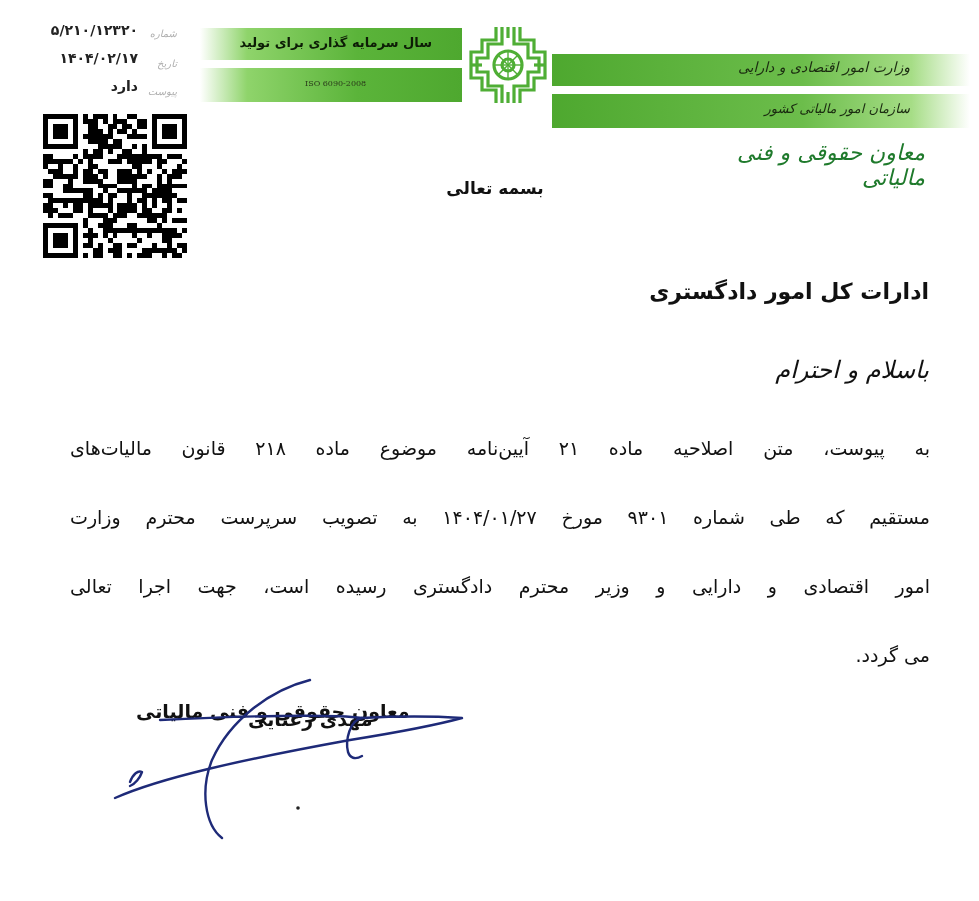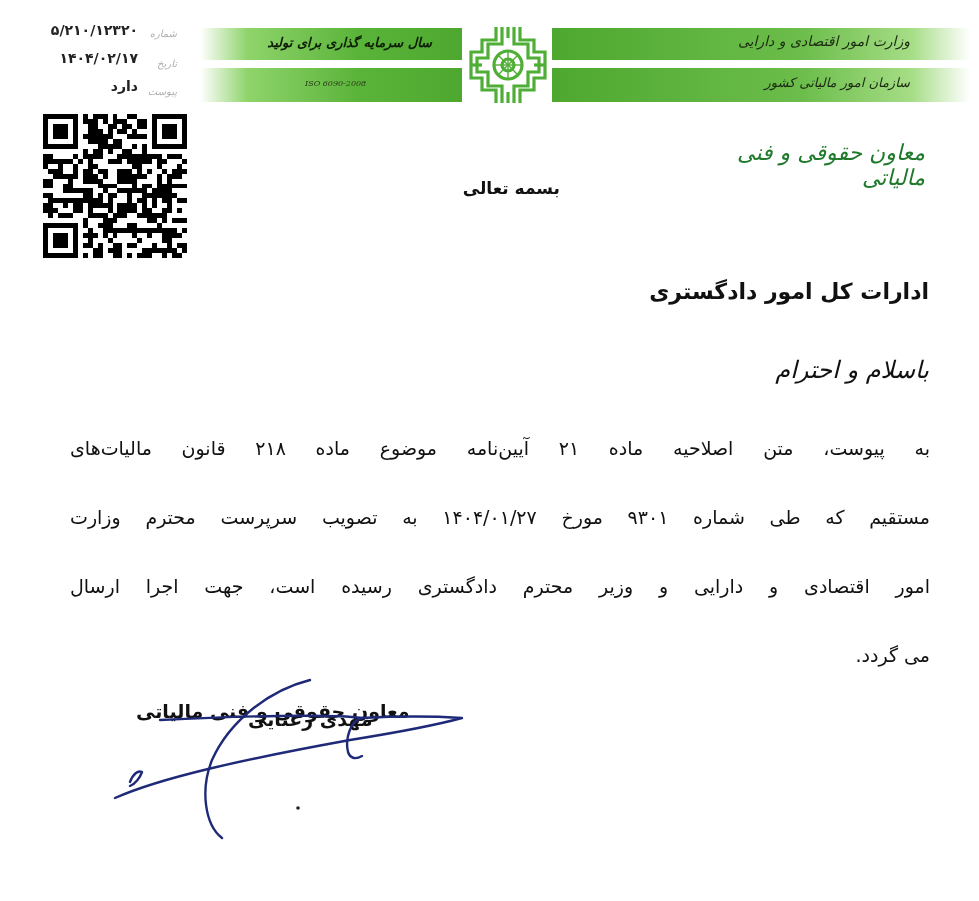--- a/index.html
+++ b/index.html
@@ -8,33 +8,33 @@
 
   
   .meta-row { position: absolute; left: 30px; width: 160px; height: 22px; }
   .meta-value { position: absolute; right: 52px; font-family: "DejaVu Sans", sans-serif;
                 font-weight: bold; font-size: 14px; color: #222; direction: rtl; white-space: nowrap; }
   .meta-label { position: absolute; right: 13px; font-family: "DejaVu Serif", serif; font-style: italic;
                 font-size: 10px; color: #b0b0b0; direction: rtl; }
 
   
   .bar { position: absolute; height: 32px; }
-  .bar-left { background: linear-gradient(to right, rgba(120,200,90,0) 0%, #8fd46b 18%, #5bb43a 60%, #4ea82f 100%); font-style: italic; }
-  .bar-right { background: linear-gradient(to left, rgba(140,210,110,0) 0%, #a6dd86 14%, #6cbd4b 40%, #4ea82f 100%); }
+  .bar-left { background: linear-gradient(to right, rgba(120,200,90,0) 0%, #8fd46b 18%, #5bb43a 60%, #4ea82f 100%); }
+  .bar-right { background: linear-gradient(to left, rgba(140,210,110,0) 0%, #a6dd86 14%, #6cbd4b 40%, #4ea82f 100%); margin-top: 26px; }
   .bar-text { position: absolute; direction: rtl; white-space: nowrap; }
 
   .logo { position: absolute; left: 468px; top: 24px; width: 80px; height: 82px; }
 
   .header-sub { position: absolute; left: 700px; top: 140px; width: 225px; text-align: right;
                 direction: rtl; font-family: "DejaVu Serif", serif; font-style: italic;
                 font-size: 22px; color: #1f7a2c; }
 
   .qr { position: absolute; left: 34px; top: 114px; width: 162px; height: 144px; }
 
-  .besm { position: absolute; left: 430px; top: 178px; width: 130px; text-align: right;
+  .besm { position: absolute; left: 430px; top: 178px; width: 130px; text-align: center;
           font-weight: bold; font-size: 17px; direction: rtl; }
 
   .recipient { position: absolute; right: 50px; top: 279px; font-weight: bold; font-size: 22px;
                direction: rtl; white-space: nowrap; }
 
   .greeting { position: absolute; right: 50px; top: 356px; font-family: "DejaVu Serif", serif;
               font-style: italic; font-size: 24px; direction: rtl; white-space: nowrap; }
 
   .body-para { position: absolute; left: 62px; width: 868px; top: 414px; direction: rtl;
                text-align: justify; font-family: "DejaVu Sans", sans-serif; font-size: 19px;
@@ -477,21 +477,21 @@
     <rect x="2" y="24" width="3" height="3" fill="#000"></rect>
   </svg>
 
 <div class="besm">بسمه تعالی</div>
 <div class="recipient">ادارات کل امور دادگستری</div>
 <div class="greeting">باسلام و احترام</div>
 
 <div class="body-para">
   <span class="body-line">به پیوست، متن اصلاحیه ماده ۲۱ آیین‌نامه موضوع ماده ۲۱۸ قانون مالیات‌های</span>
   <span class="body-line">مستقیم که طی شماره ۹۳۰۱ مورخ ۱۴۰۴/۰۱/۲۷ به تصویب سرپرست محترم وزارت</span>
-  <span class="body-line">امور اقتصادی و دارایی و وزیر محترم دادگستری رسیده است، جهت اجرا ارسال</span>
+  <span class="body-line">امور اقتصادی و دارایی و وزیر محترم دادگستری رسیده است، جهت اجرا تعالی</span>
   <span class="body-line last">می گردد.</span>
 </div>
 
 <div class="sig-name">مهدی رعنایی</div>
 <div class="sig-title">معاون حقوقی و فنی مالیاتی</div>
 
 <svg class="signature" viewBox="0 0 400 190">
   <g fill="none" stroke="#1e2a78" stroke-width="2.4" stroke-linecap="round" stroke-linejoin="round">
     <path d="M15 138 C60 118, 140 100, 250 80 C300 72, 340 64, 362 58 C330 56, 300 56, 262 58"></path>
     <path d="M262 58 C250 60, 245 80, 248 92 C250 98, 255 100, 262 96"></path>

